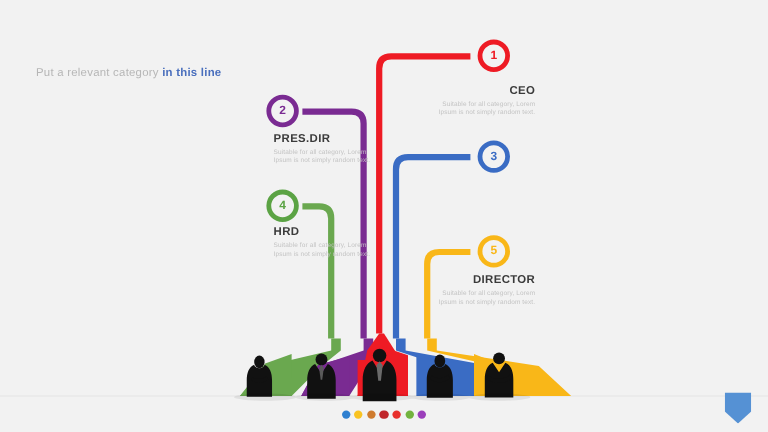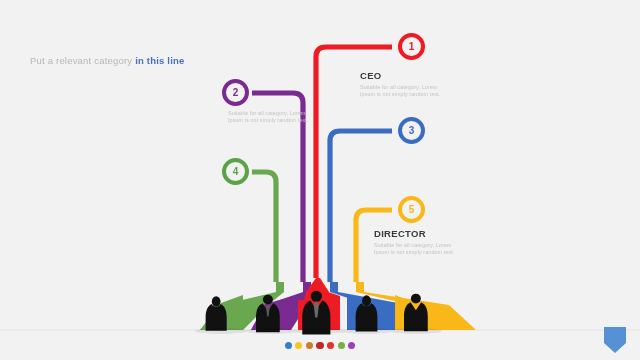--- a/index.html
+++ b/index.html
@@ -22,28 +22,28 @@
 
   
   .node { position:absolute; width:86px; }
   .node .ttl {
     font-size:9.5px; font-weight:bold; color:#3b3b3b;
     letter-spacing:.3px; line-height:12px; margin-bottom:2px;
   }
   .node .body {
     font-size:5.4px; color:#c3c3c3; line-height:7.4px; letter-spacing:.1px;
   }
-  .node.right { }
+  .node.right { text-align:right; }
   .node.left  { text-align:left; }
 
   #n1 { left:360px; top:70px; }
   #n2 { left:228px; top:110px; }
   #n3 { left:360px; top:150px; }
   #n4 { left:228px; top:188px; }
-  #n5 { left:360px; top:228px;margin-left:14px; }
+  #n5 { left:360px; top:228px; }
 
   
   .circ {
     position:absolute; width:27px; height:27px; border-radius:50%;
     background:#f2f2f2; display:flex; align-items:center; justify-content:center;
     font-size:10px; font-weight:bold;
   }
   #c1 { left:398px; top:33px;  border:4.5px solid #ee1b24; color:#ee1b24; }
   #c2 { left:222px; top:79px;  border:4.5px solid #7a2b92; color:#7a2b92; }
   #c3 { left:398px; top:117px; border:4.5px solid #3a6cc4; color:#3a6cc4; }
@@ -160,24 +160,29 @@
   <div class="subtitle" style="color: rgb(182, 182, 182);">
     <span>Put a relevant category </span><span class="accent" style="color: rgb(74, 111, 189);">in this line</span>
   </div>
 
   <div class="node right" id="n1">
     <div class="ttl">CEO</div>
     <div class="body">Suitable for all category, Lorem Ipsum is not simply random text.</div>
   </div>
 
   <div class="node left" id="n2">
-    <div class="body">Suitable for all category, Lorem Ipsum is not simply random text.</div>
-  </div>
-
-
+    <div class="ttl">PRES.DIR</div>
+    <div class="body">Suitable for all category, Lorem Ipsum is not simply random text.</div>
+  </div>
+
+
+  <div class="node left" id="n4">
+    <div class="ttl">HRD</div>
+    <div class="body">Suitable for all category, Lorem Ipsum is not simply random text.</div>
+  </div>
 
   <div class="node right" id="n5">
     <div class="ttl">DIRECTOR</div>
     <div class="body">Suitable for all category, Lorem Ipsum is not simply random text.</div>
   </div>
 
   <div class="circ" id="c1" style="border-color: rgb(238, 27, 36); color: rgb(238, 27, 36);">1</div>
   <div class="circ" id="c2" style="border-color: rgb(122, 43, 146); color: rgb(122, 43, 146);">2</div>
   <div class="circ" id="c3" style="border-color: rgb(58, 108, 196); color: rgb(58, 108, 196);">3</div>
   <div class="circ" id="c4" style="border-color: rgb(91, 163, 68); color: rgb(91, 163, 68);">4</div>

